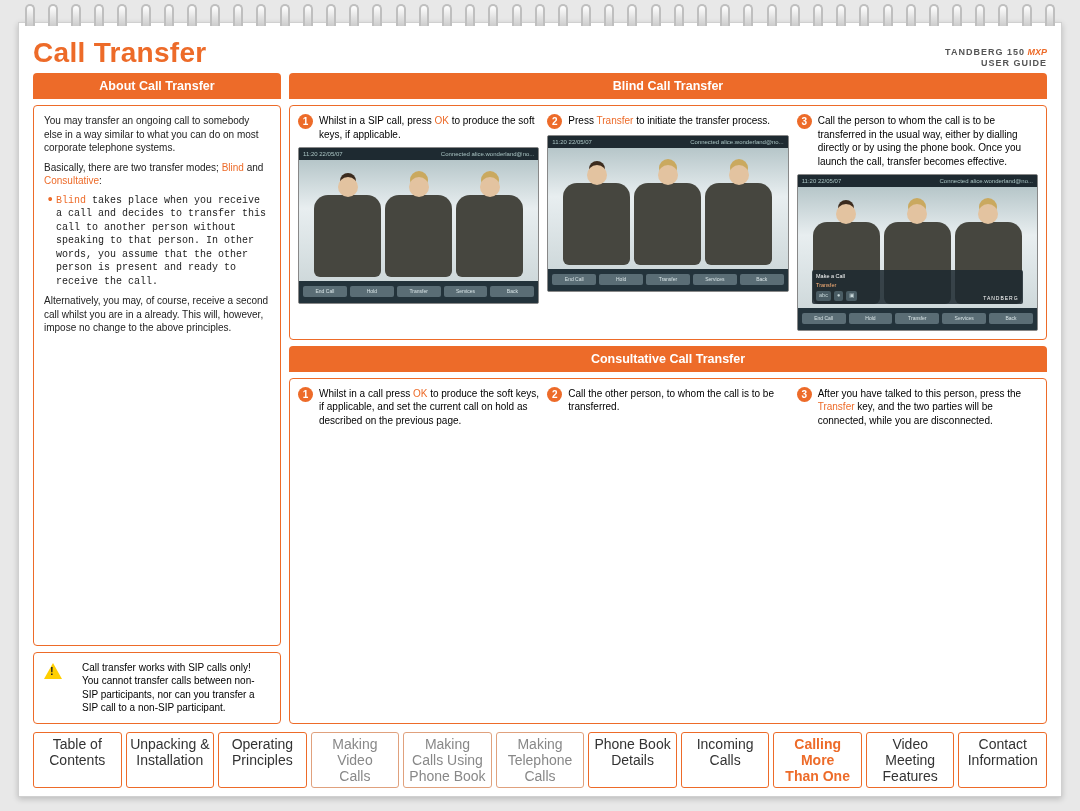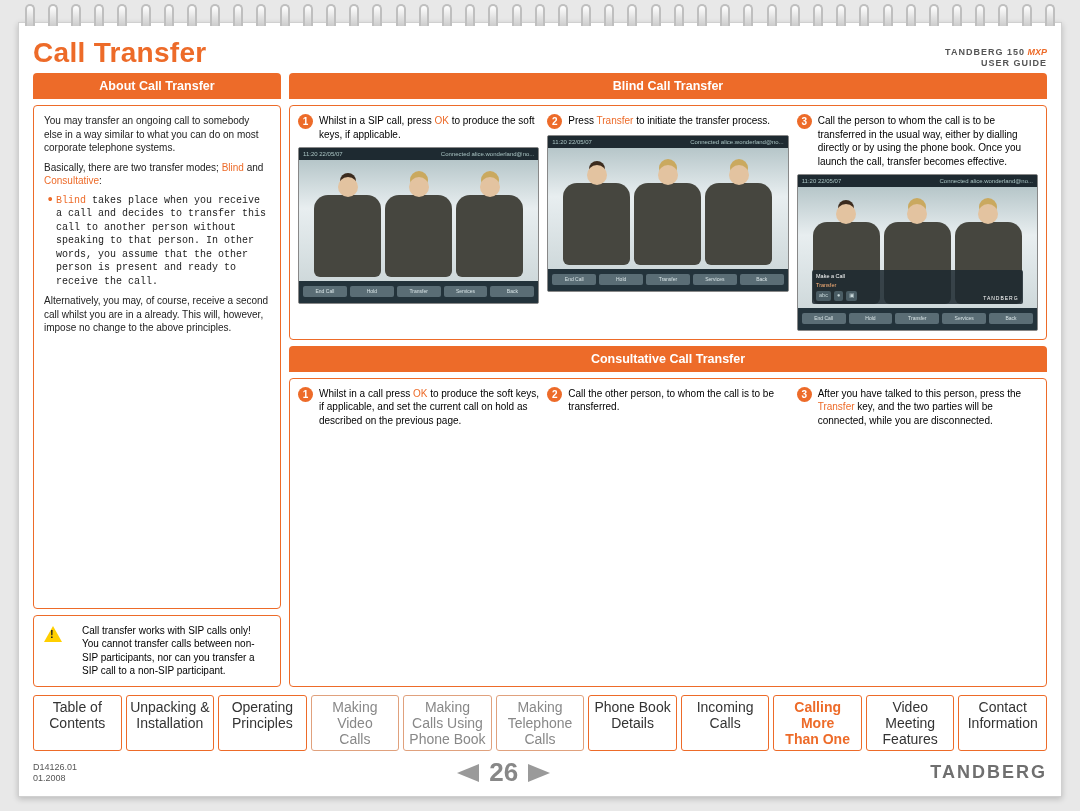--- a/index.html
+++ b/index.html
@@ -373,27 +373,15 @@
 Details</div>
         <div class="crumb">Incoming
 Calls</div>
         <div class="crumb active">Calling More
 Than One</div>
         <div class="crumb">Video Meeting
 Features</div>
         <div class="crumb">Contact
 Information</div>
       </div>
-    <div class="foot-row">
-      <div class="doc-meta">
-        <div>D14126.01</div>
-        <div>01.2008</div>
-      </div>
-      <div class="pager">
-        <div class="pg-arrow pg-prev"></div>
-        <div class="pg-num">26</div>
-        <div class="pg-arrow pg-next"></div>
-      </div>
-      <div class="brand-foot">TANDBERG</div>
-    </div>
   </div>
 
 </div>
 
 </body></html>

